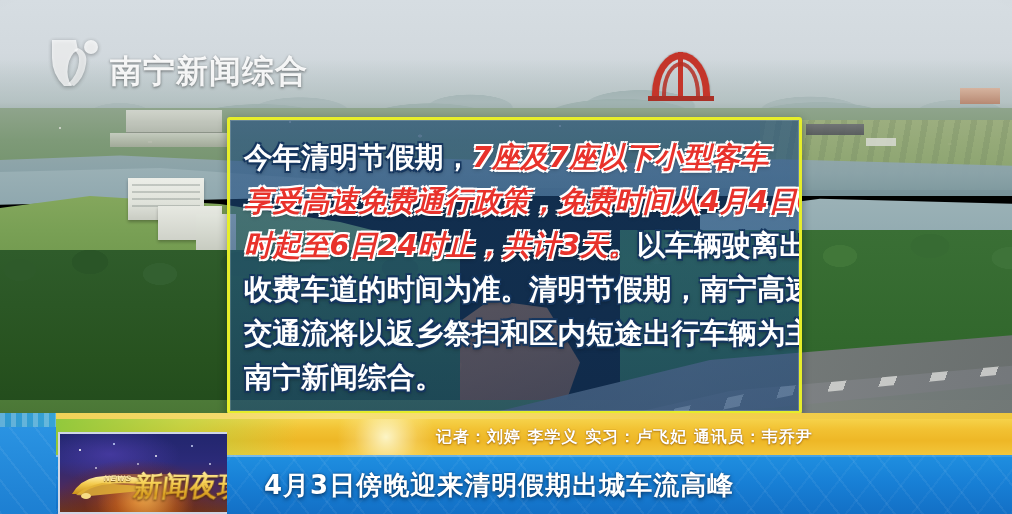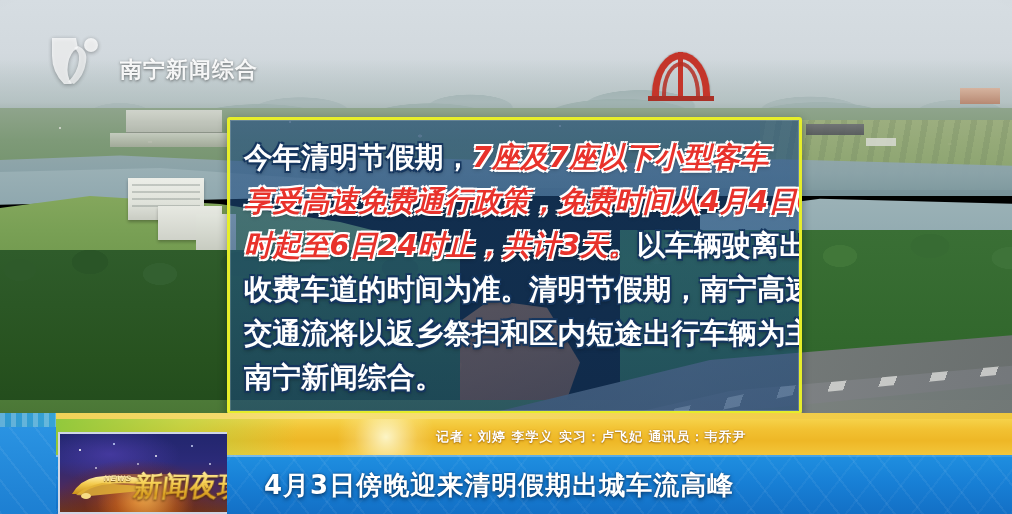--- a/index.html
+++ b/index.html
@@ -208,24 +208,24 @@
   .vignette {
     position:absolute; inset:0; pointer-events:none;
     background:radial-gradient(120% 110% at 50% 42%, rgba(0,0,0,0) 55%, rgba(0,0,0,.22) 100%);
   }
 
   
   .bug { position:absolute; left:48px; top:32px; display:flex; align-items:center; gap:4px; }
   .bug .mark { width:56px; height:58px; position:relative; opacity:.86; }
   .bug .mark svg { display:block; filter:drop-shadow(0 1px 2px rgba(0,0,0,.45)); }
   .bug .bug-text {
-    font-size:22px; color:rgba(255,255,255,.92); letter-spacing:1px;
+    font-size:32px; color:rgba(255,255,255,.92); letter-spacing:1px;
     font-weight:700; text-shadow:0 1px 3px rgba(0,0,0,.5);
     font-family:"DejaVu Sans","Liberation Sans",sans-serif;
-    margin-left:12px; margin-top:18px;
+    margin-left:2px; margin-top:18px;
   }
 
   
   .textbox {
     position:absolute; left:227px; top:117px; width:575px; height:297px;
     border:3px solid #e6ee2a; border-radius:3px;
     background:linear-gradient(180deg, rgba(28,72,126,.62) 0%, rgba(30,80,134,.58) 50%, rgba(26,68,120,.62) 100%);
     box-shadow:0 0 0 1px rgba(255,255,255,.18) inset, 0 3px 10px rgba(0,0,0,.35);
     padding:16px 10px 10px 14px;
     overflow:hidden;
@@ -264,21 +264,21 @@
     content:""; position:absolute; left:0; top:0; width:300px; height:36px;
     background:linear-gradient(100deg, rgba(140,200,60,.95) 0%, rgba(170,215,70,.6) 42%, rgba(242,200,50,0) 80%);
   }
   .credit-bar::after {
     content:""; position:absolute; left:270px; top:-18px; width:120px; height:72px;
     background:radial-gradient(circle at 50% 50%, rgba(255,255,225,.85) 0%, rgba(255,240,170,.25) 45%, transparent 70%);
   }
   .credit-text {
     position:absolute; left:380px; top:5px; height:26px; line-height:26px;
     font-family:"DejaVu Sans","Liberation Sans",sans-serif;
-    font-size:13px; font-weight:700; color:#ffffff; letter-spacing:1px;
+    font-size:16px; font-weight:700; color:#ffffff; letter-spacing:1px;
     text-shadow:0 1px 2px rgba(150,90,0,.75), 0 0 1px rgba(120,70,0,.6);
     white-space:nowrap; z-index:3;
   }
 
   .headline-bar {
     position:absolute; left:56px; top:50px; width:956px; height:59px;
     background:linear-gradient(180deg,#1f8fe0 0%, #1880d6 45%, #1370c6 100%);
     overflow:hidden;
   }
   .headline-bar::before{

